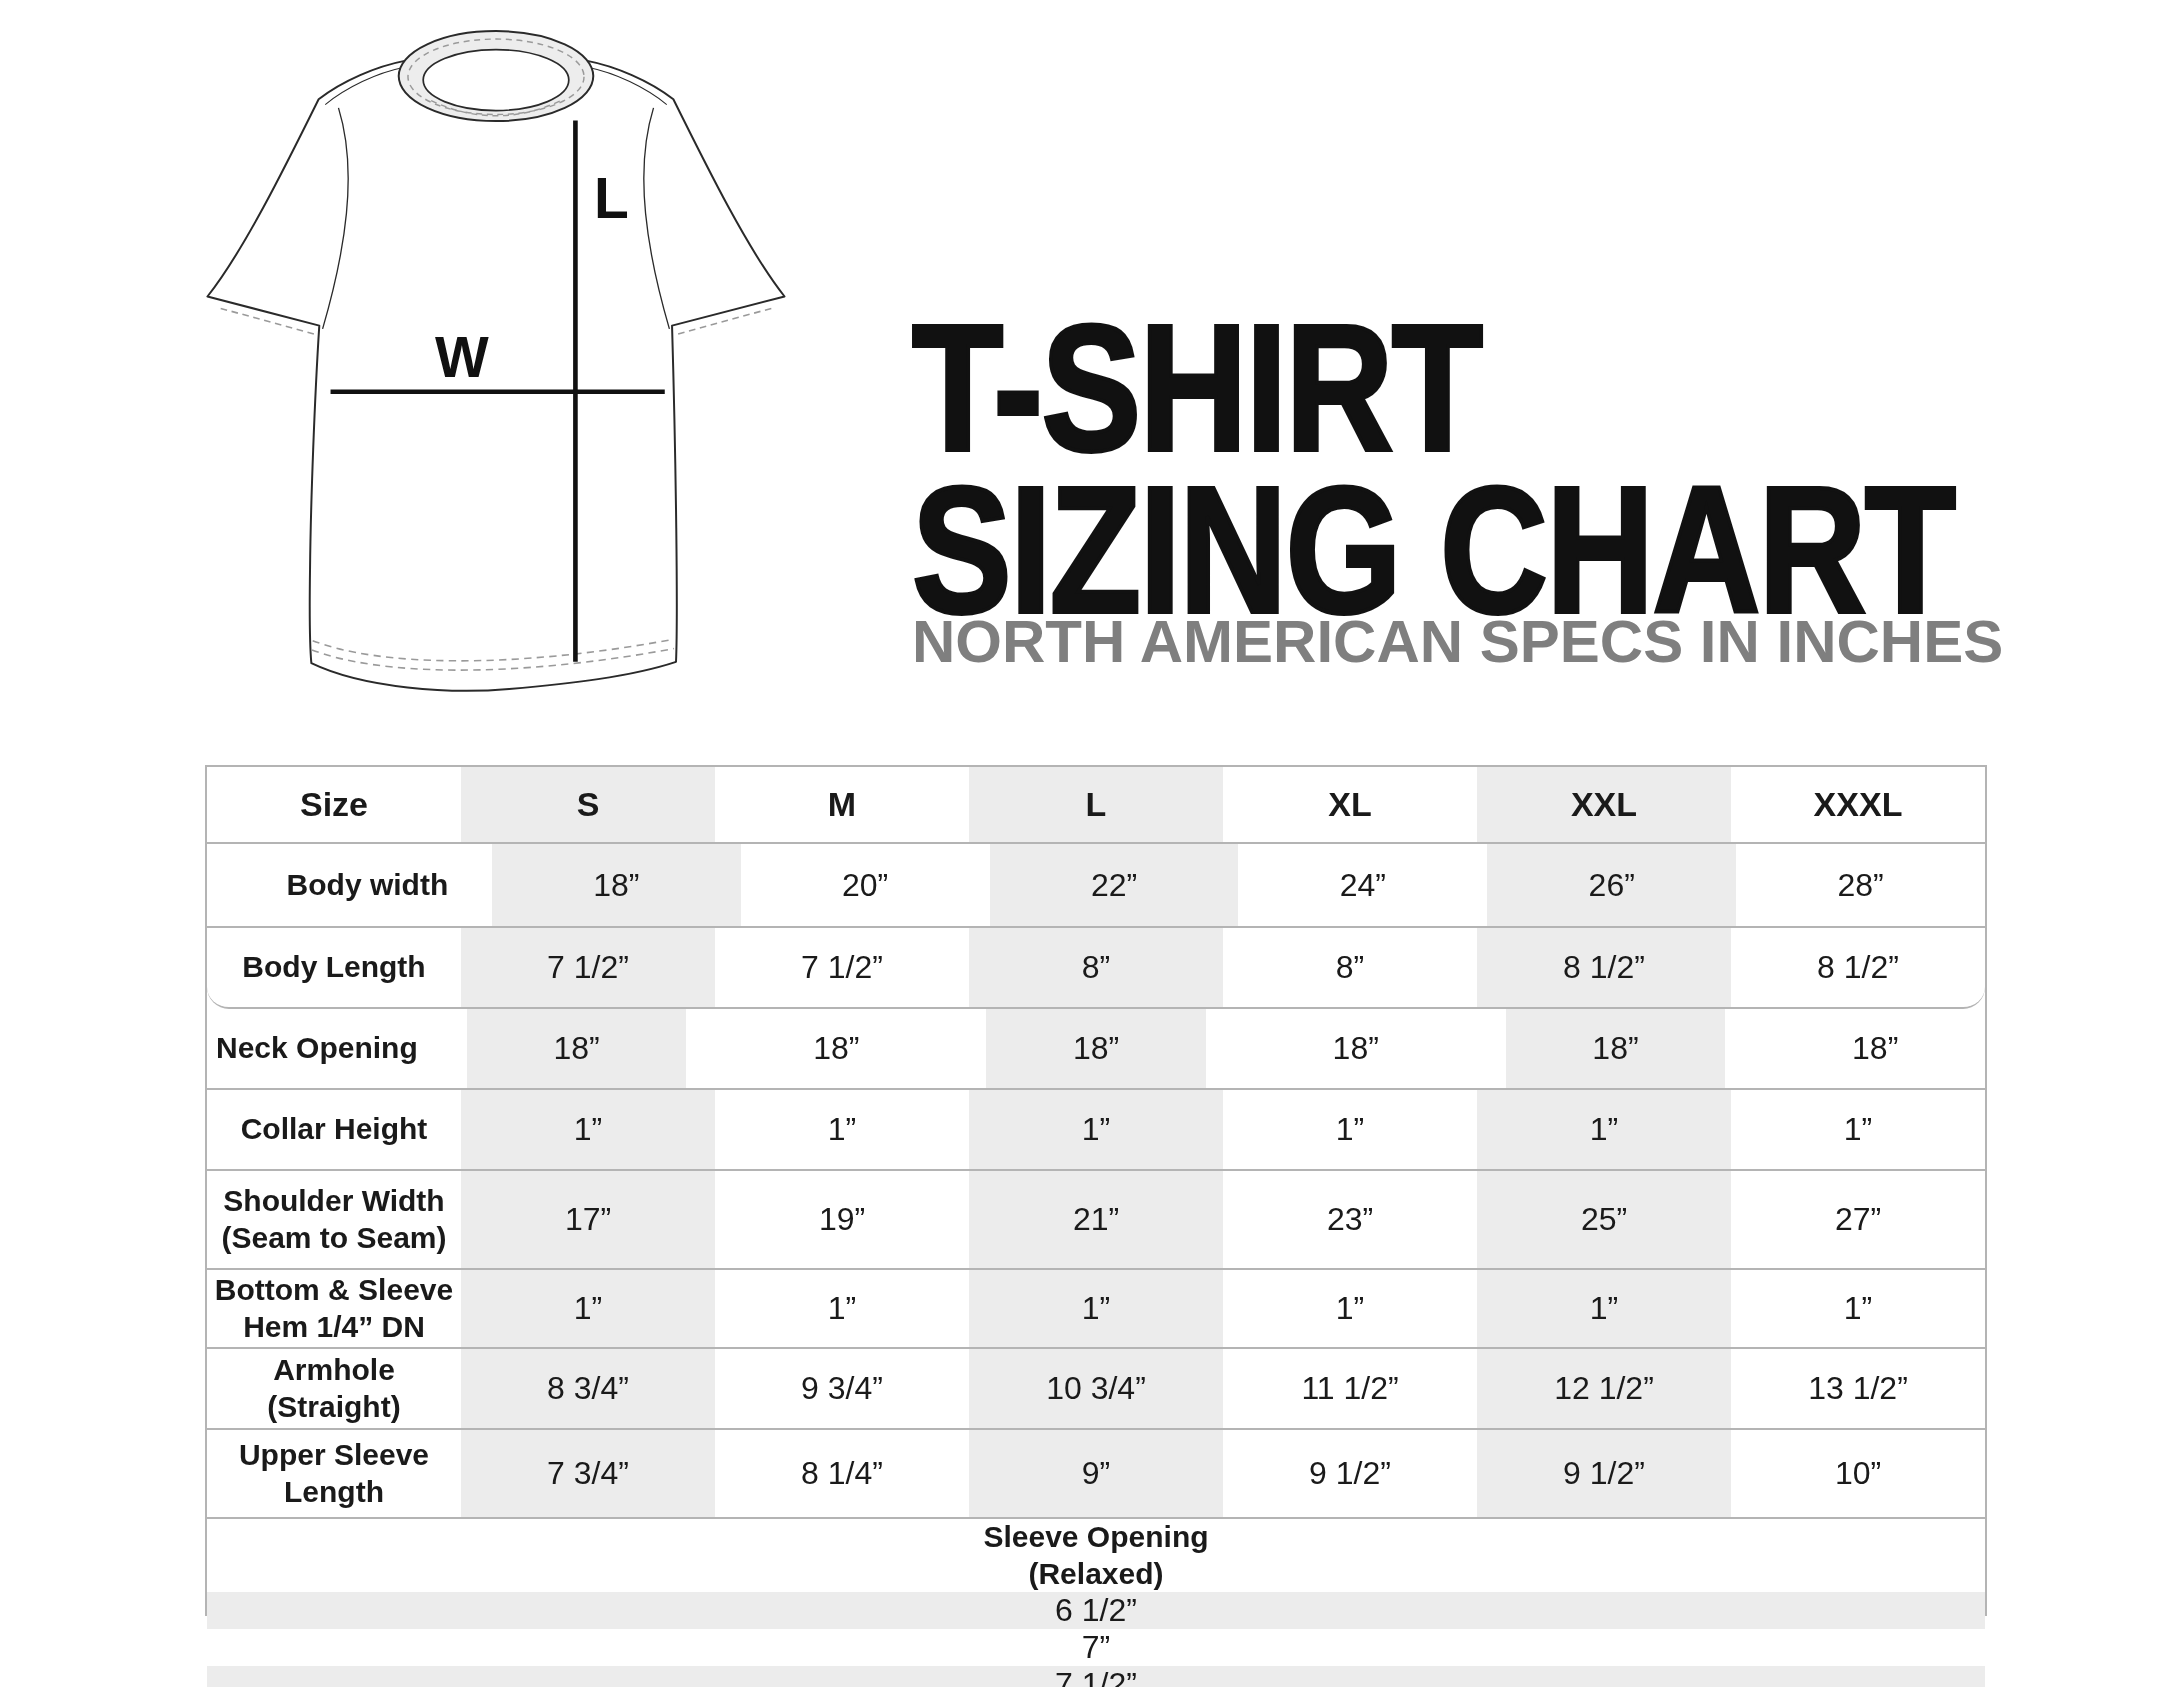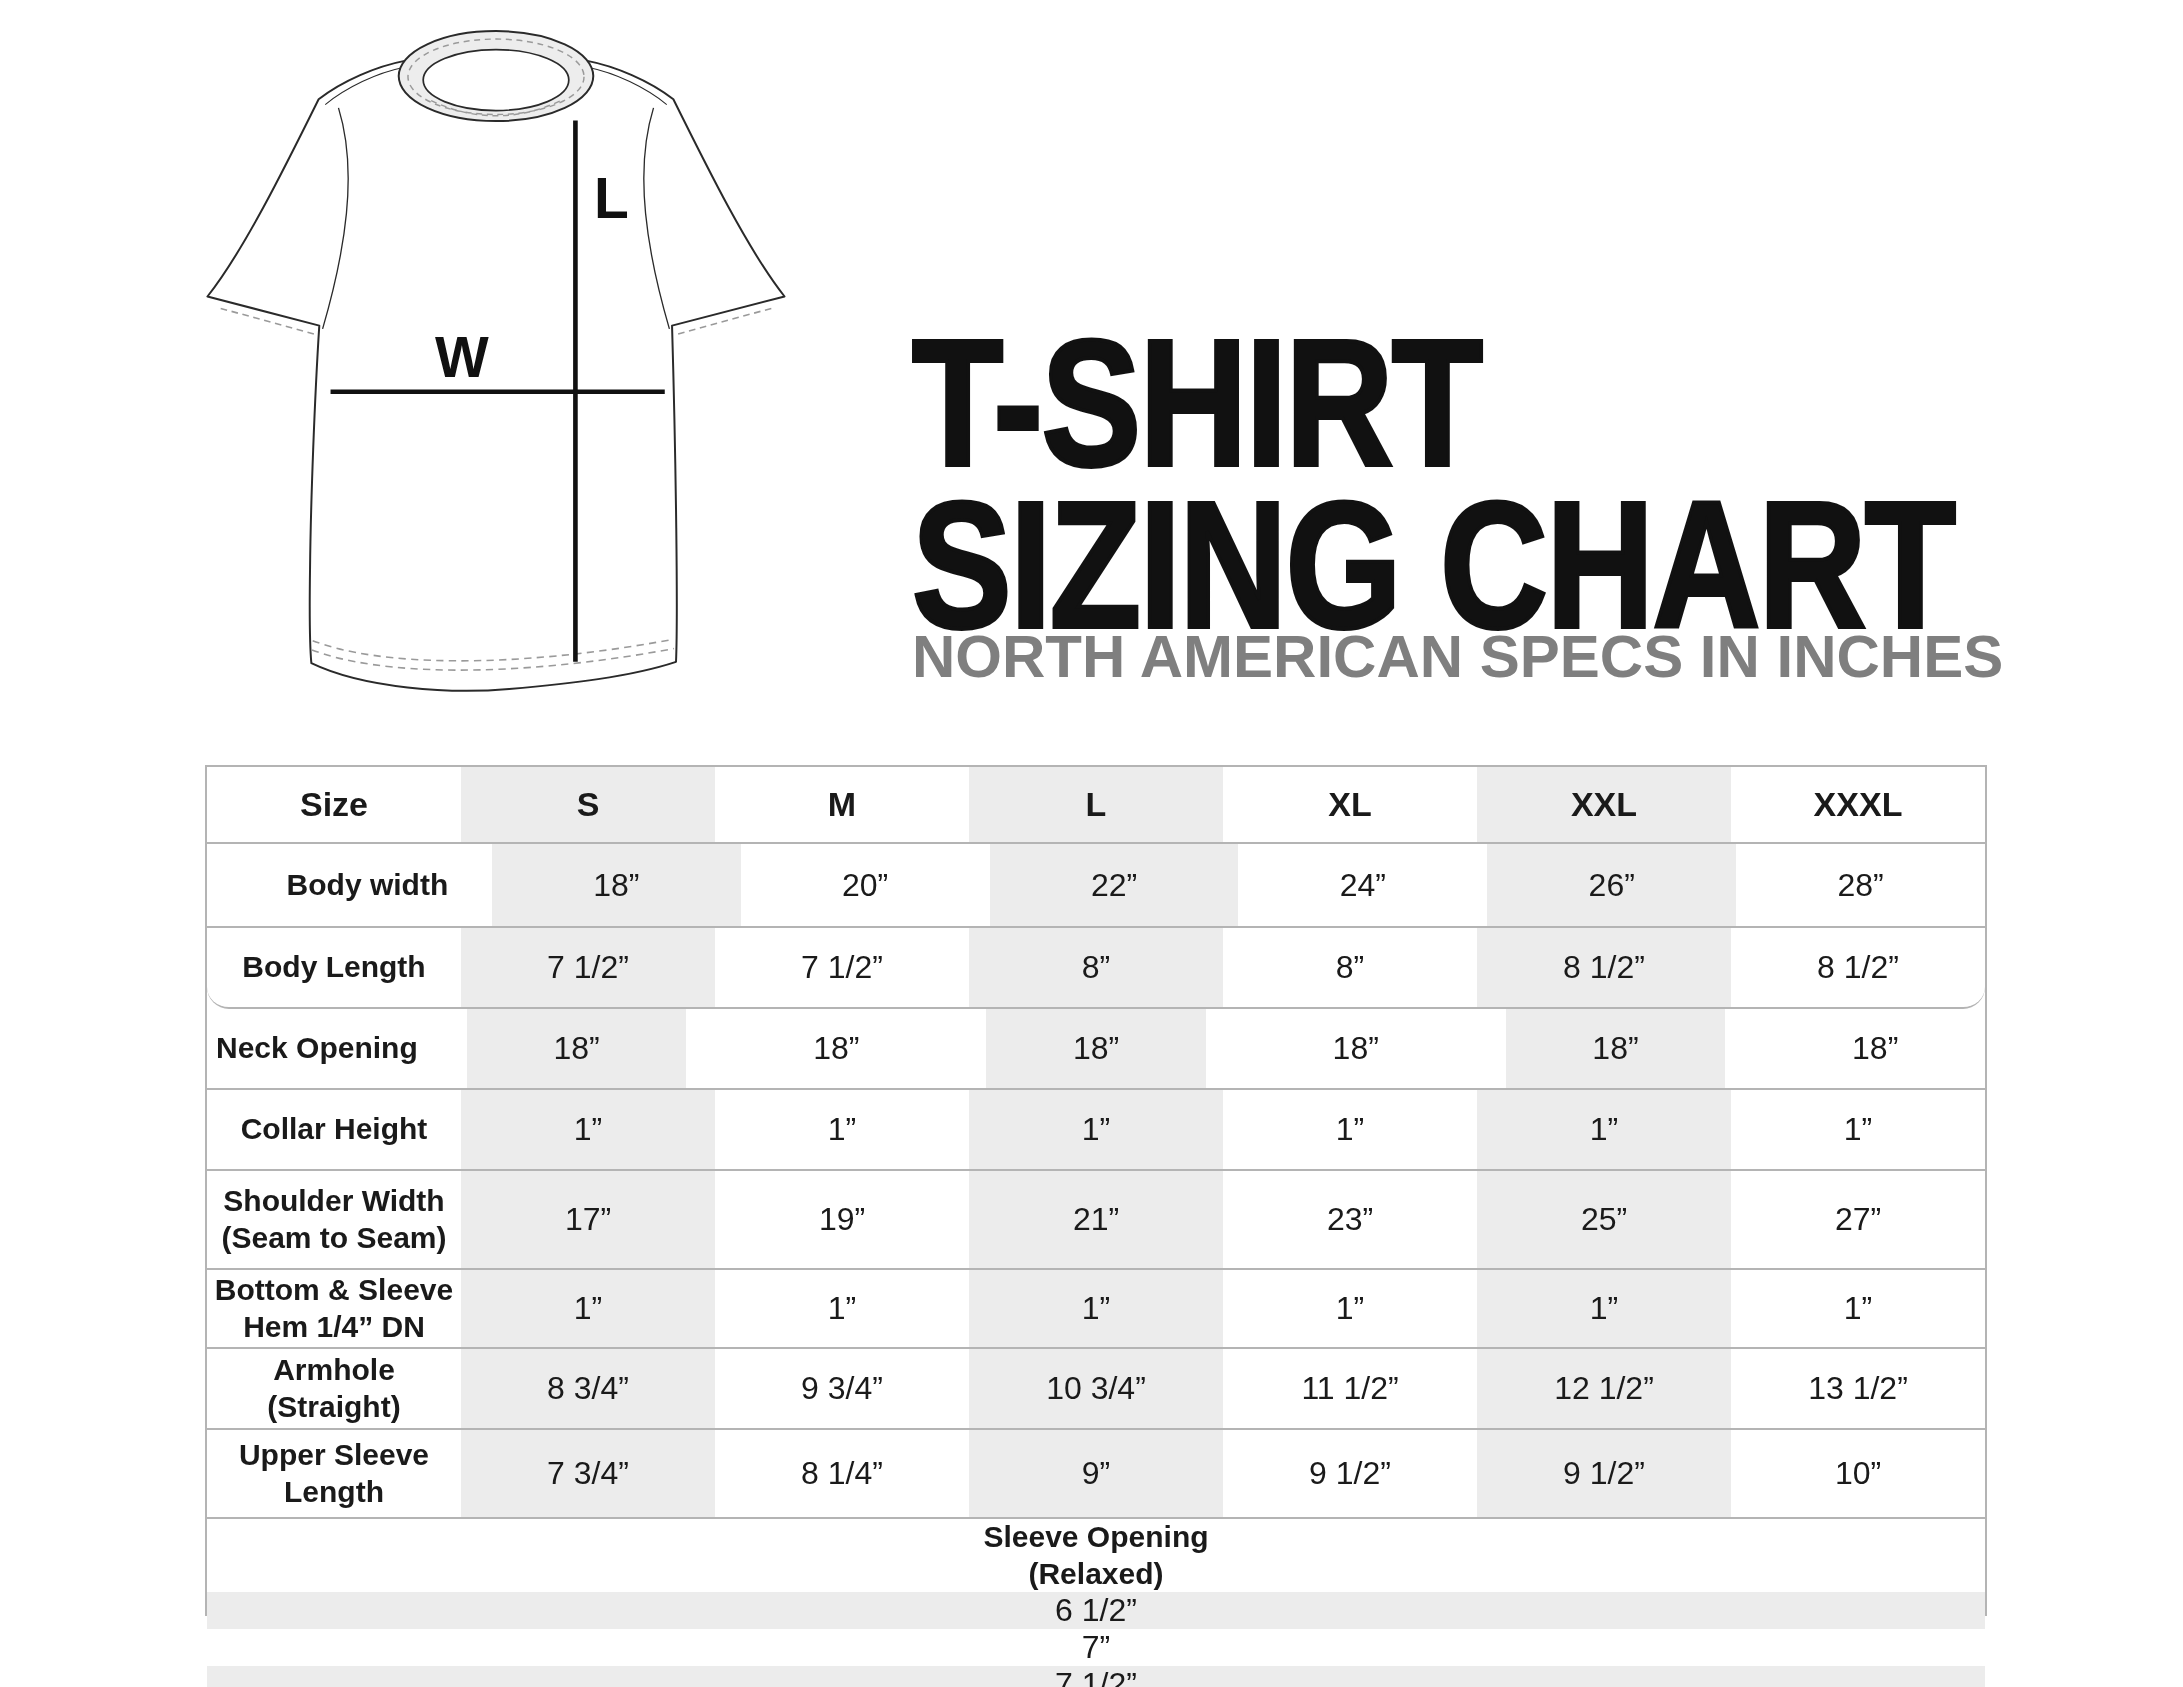--- a/index.html
+++ b/index.html
@@ -4,21 +4,21 @@
 <style>
   html,body{margin:0;padding:0;background:#fff;}
   .canvas{position:relative;width:2183px;height:1687px;background:#fff;overflow:hidden;
           font-family:"Liberation Sans", sans-serif;color:var(--table_text,#1a1a1a);}
 
   
   .shirt{position:absolute;left:165px;top:0;width:662px;height:728px;margin:0;}
   .shirt svg{width:100%;height:100%;display:block;}
 
   
-  .title-block{position:absolute;left:912px;top:322px;width:1257px;}
+  .title-block{position:absolute;left:912px;top:307px;width:1257px;}
   .title-line{font-size:180px;font-weight:700;line-height:0.9;letter-spacing:-2px;
               color:var(--title_text,#111);-webkit-text-stroke:4px var(--title_text,#111);
               transform:scaleX(0.83);transform-origin:left top;white-space:nowrap;}
   .subtitle{font-size:60px;font-weight:700;margin-top:-24px;letter-spacing:0;
             color:var(--subtitle_text,#7f7f7f);white-space:nowrap;}
 
   
   .size-table{position:absolute;left:205px;top:765px;width:1782px;
               border:2px solid var(--table_border,#b4b4b4);box-sizing:border-box;}
   .trow{display:flex;border-bottom:2px solid var(--table_border,#b4b4b4);}

